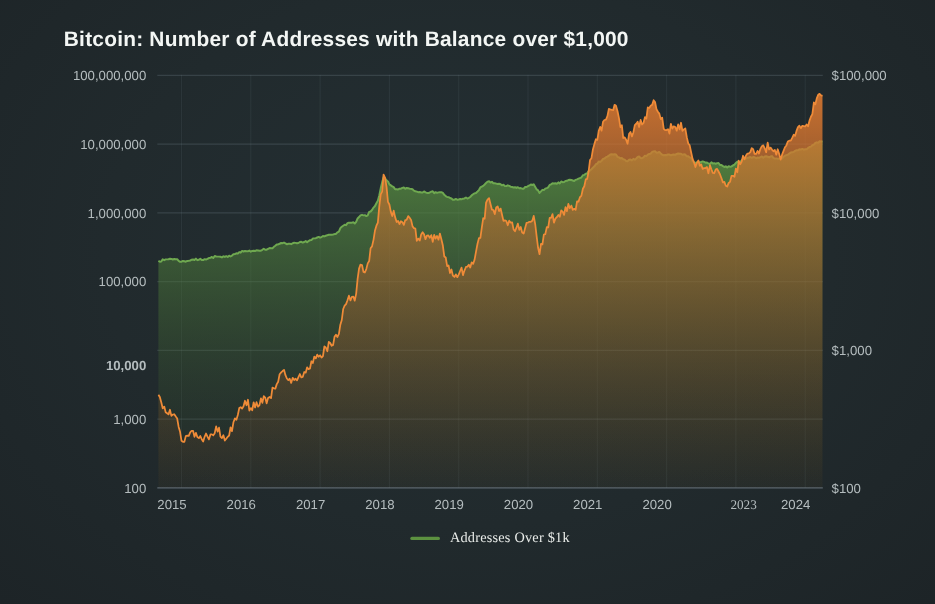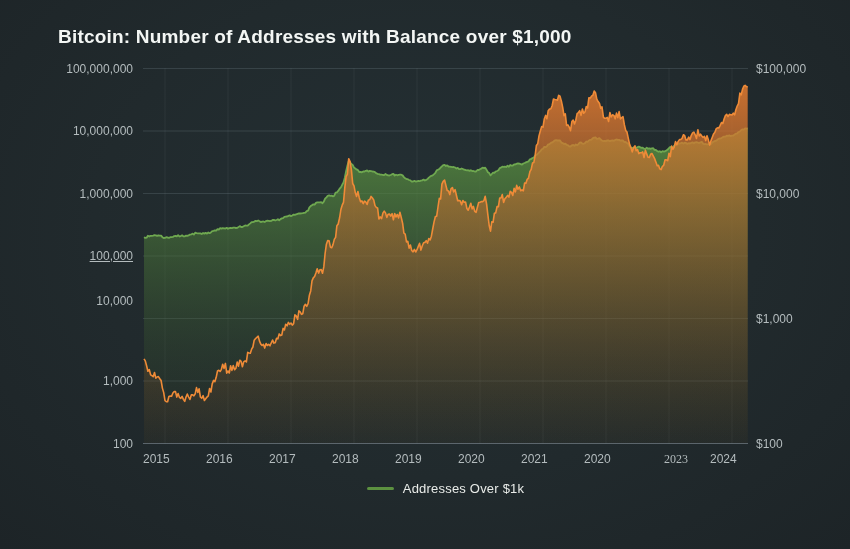--- a/index.html
+++ b/index.html
@@ -14,21 +14,21 @@
   }
   .tick{position:absolute;font-size:12px;color:#b4bcbe;line-height:14px;white-space:nowrap;}
   .tick-left{text-align:right;width:100px;}
   .tick-right{text-align:left;}
   .tick-x{width:44px;}
   svg{position:absolute;left:0;top:0;}
   .legend{
     position:absolute;left:143px;top:481px;width:605px;
     display:flex;justify-content:center;gap:92px;align-items:center;
   }
-  .legend-item{display:flex;align-items:center;gap:9px;}
+  .legend-item{display:flex;align-items:center;gap:9px;font-family:Liberation Serif, serif;}
   .legend-swatch{width:27px;height:3px;border-radius:2px;}
   .legend-label{font-size:13px;color:#e9ece9;letter-spacing:.2px;}
   .source{
     position:absolute;left:58px;top:511px;
     font-size:12.5px;color:#dde2df;letter-spacing:.2px;
   }
 </style>
 </head>
 <body>
 
@@ -77,22 +77,22 @@
       <path id="line-green" fill="none" stroke="#6fa850" stroke-width="1.8" stroke-linejoin="round" d="M144.0 237.2L145.3 237.9L146.6 237.7L147.9 235.8L149.3 236.5L150.6 235.8L151.9 235.8L153.2 235.7L154.5 235.2L155.8 235.4L157.1 235.9L158.4 235.4L159.8 235.6L161.1 235.7L162.4 237.2L163.7 238.0L165.0 237.9L166.3 237.2L167.6 237.5L168.9 237.9L170.3 237.2L171.6 237.1L172.9 236.9L174.2 236.1L175.5 235.9L176.8 236.3L178.1 235.1L179.4 236.5L180.8 236.1L182.1 235.3L183.4 236.4L184.7 236.4L186.0 235.6L187.3 235.9L188.6 235.4L189.9 234.6L191.3 234.4L192.6 233.6L193.9 234.6L195.2 232.7L196.5 233.2L197.8 233.3L199.1 233.3L200.4 233.4L201.7 234.0L203.1 233.0L204.4 233.6L205.7 232.9L207.0 233.6L208.3 232.4L209.6 233.2L210.9 232.4L212.2 231.1L213.6 230.9L214.9 230.3L216.2 230.6L217.5 229.2L218.8 229.7L220.1 228.1L221.4 228.6L222.7 228.1L224.1 228.4L225.4 228.5L226.7 227.8L228.0 228.8L229.3 228.1L230.6 227.9L231.9 228.2L233.2 227.6L234.6 227.7L235.9 228.0L237.2 227.9L238.5 227.1L239.8 226.1L241.1 227.0L242.4 227.0L243.7 226.2L245.1 225.5L246.4 225.6L247.7 225.7L249.0 224.4L250.3 223.4L251.6 222.2L252.9 222.2L254.2 221.6L255.6 220.9L256.9 221.1L258.2 220.5L259.5 221.2L260.8 222.1L262.1 221.6L263.4 221.5L264.7 222.0L266.1 221.1L267.4 220.7L268.7 220.8L270.0 221.2L271.3 220.9L272.6 220.0L273.9 219.8L275.2 220.5L276.6 220.0L277.9 219.2L279.2 220.3L280.5 219.1L281.8 218.4L283.1 218.2L284.4 216.9L285.7 216.7L287.1 216.5L288.4 215.9L289.7 215.4L291.0 216.1L292.3 215.5L293.6 214.6L294.9 214.9L296.2 214.3L297.6 213.8L298.9 213.4L300.2 213.5L301.5 213.4L302.8 213.2L304.1 212.8L305.4 212.7L306.7 211.2L308.1 210.6L309.4 207.4L310.7 206.1L312.0 205.2L313.3 204.3L314.6 204.7L315.9 202.9L317.2 202.4L318.6 202.4L319.9 202.4L321.2 202.1L322.5 203.2L323.8 201.7L325.1 198.6L326.4 197.3L327.7 195.8L329.1 195.3L330.4 195.8L331.7 195.6L333.0 196.4L334.3 195.7L335.6 192.7L336.9 192.3L338.2 190.9L339.6 188.7L340.9 187.3L342.2 184.8L343.5 182.5L344.8 177.7L346.1 171.2L347.4 165.8L348.7 161.1L350.1 162.3L351.4 164.0L352.7 165.0L354.0 167.6L355.3 168.5L356.6 169.4L357.9 170.1L359.2 172.1L360.6 172.0L361.9 172.3L363.2 171.5L364.5 171.5L365.8 170.8L367.1 170.5L368.4 171.6L369.7 170.9L371.1 171.1L372.4 171.5L373.7 171.7L375.0 172.1L376.3 173.3L377.6 173.9L378.9 174.2L380.2 174.7L381.6 174.6L382.9 175.0L384.2 175.1L385.5 174.0L386.8 174.9L388.1 175.4L389.4 175.5L390.7 175.0L392.1 174.2L393.4 173.9L394.7 175.6L396.0 174.7L397.3 175.3L398.6 174.9L399.9 174.7L401.2 174.7L402.6 175.4L403.9 177.1L405.2 178.3L406.5 179.1L407.8 179.2L409.1 180.0L410.4 180.4L411.7 181.6L413.1 181.5L414.4 180.9L415.7 181.5L417.0 181.3L418.3 180.9L419.6 181.2L420.9 180.6L422.2 180.4L423.6 179.6L424.9 180.5L426.2 179.9L427.5 179.1L428.8 177.6L430.1 176.6L431.4 175.8L432.7 175.4L434.1 174.1L435.4 172.8L436.7 170.4L438.0 169.7L439.3 169.0L440.6 167.7L441.9 166.3L443.2 165.1L444.6 164.8L445.9 166.0L447.2 165.3L448.5 166.5L449.8 166.6L451.1 166.9L452.4 167.2L453.7 167.0L455.1 167.5L456.4 168.5L457.7 167.9L459.0 169.2L460.3 169.2L461.6 168.5L462.9 169.0L464.2 169.7L465.6 170.0L466.9 170.4L468.2 170.2L469.5 170.9L470.8 170.2L472.1 171.1L473.4 171.0L474.7 171.5L476.1 171.5L477.4 170.0L478.7 170.0L480.0 169.2L481.3 168.6L482.6 167.7L483.9 168.2L485.2 167.6L486.6 169.9L487.9 172.2L489.2 173.1L490.5 175.4L491.8 174.0L493.1 172.6L494.4 172.8L495.7 171.5L497.1 171.0L498.4 170.3L499.7 168.1L501.0 167.6L502.3 166.6L503.6 166.8L504.9 166.6L506.2 167.0L507.6 165.8L508.9 166.8L510.2 165.0L511.5 165.6L512.8 165.5L514.1 164.5L515.4 164.4L516.7 163.7L518.0 163.5L519.4 163.7L520.7 164.1L522.0 164.6L523.3 163.5L524.6 163.0L525.9 162.4L527.2 161.9L528.5 161.4L529.9 159.3L531.2 159.0L532.5 158.0L533.8 157.6L535.1 155.5L536.4 155.0L537.7 153.9L539.0 152.5L540.4 151.2L541.7 149.3L543.0 148.7L544.3 146.8L545.6 147.2L546.9 146.2L548.2 144.4L549.5 144.1L550.9 142.9L552.2 142.4L553.5 141.5L554.8 140.4L556.1 140.2L557.4 140.5L558.7 140.3L560.0 140.5L561.4 142.6L562.7 143.1L564.0 144.0L565.3 143.7L566.6 144.8L567.9 145.1L569.2 146.3L570.5 146.5L571.9 145.3L573.2 145.0L574.5 145.8L575.8 144.4L577.1 145.2L578.4 144.1L579.7 142.7L581.0 142.3L582.4 143.6L583.7 143.8L585.0 143.1L586.3 141.5L587.6 141.9L588.9 140.5L590.2 139.9L591.5 139.7L592.9 138.1L594.2 137.6L595.5 137.4L596.8 138.8L598.1 138.6L599.4 138.1L600.7 139.5L602.0 140.7L603.4 141.1L604.7 140.9L606.0 141.1L607.3 140.4L608.6 140.5L609.9 141.2L611.2 140.7L612.5 140.4L613.9 140.8L615.2 139.9L616.5 139.5L617.8 139.8L619.1 139.8L620.4 140.7L621.7 140.3L623.0 140.5L624.4 142.1L625.7 142.0L627.0 143.1L628.3 143.8L629.6 146.5L630.9 147.5L632.2 148.2L633.5 147.6L634.9 147.0L636.2 147.9L637.5 147.2L638.8 146.7L640.1 147.2L641.4 147.9L642.7 147.7L644.0 148.7L645.4 149.0L646.7 147.6L648.0 148.7L649.3 148.3L650.6 148.9L651.9 148.3L653.2 148.2L654.5 149.9L655.9 150.0L657.2 151.0L658.5 151.8L659.8 151.2L661.1 152.3L662.4 151.1L663.7 151.5L665.0 151.3L666.4 150.4L667.7 149.6L669.0 148.2L670.3 146.9L671.6 147.9L672.9 147.3L674.2 145.8L675.5 144.4L676.9 143.9L678.2 144.1L679.5 143.5L680.8 143.2L682.1 142.7L683.4 143.5L684.7 142.7L686.0 142.9L687.4 143.9L688.7 143.2L690.0 143.5L691.3 142.8L692.6 142.3L693.9 143.4L695.2 142.3L696.5 142.1L697.9 142.5L699.2 143.1L700.5 142.3L701.8 141.9L703.1 143.6L704.4 144.2L705.7 144.0L707.0 144.4L708.4 144.3L709.7 143.4L711.0 144.0L712.3 142.5L713.6 141.6L714.9 141.0L716.2 140.7L717.5 139.6L718.9 138.7L720.2 138.5L721.5 138.1L722.8 137.1L724.1 136.6L725.4 136.7L726.7 135.7L728.0 135.9L729.4 135.4L730.7 136.1L732.0 135.7L733.3 135.6L734.6 134.5L735.9 133.7L737.2 133.3L738.5 132.0L739.9 131.5L741.2 130.0L742.5 129.4L743.8 129.7L745.1 128.5L746.4 128.6L747.7 128.4"></path>
       <path id="area-orange" fill="url(#ofill)" stroke="none" d="M144.0 358.9L145.3 360.9L146.6 365.7L147.9 371.2L149.3 369.6L150.6 374.8L151.9 375.7L153.2 376.7L154.5 372.5L155.8 378.1L157.1 377.0L158.4 376.6L159.8 378.7L161.1 380.5L162.4 388.1L163.7 392.6L165.0 400.7L166.3 401.6L167.6 401.7L168.9 396.5L170.3 396.0L171.6 396.2L172.9 393.0L174.2 391.6L175.5 391.6L176.8 397.1L178.1 393.5L179.4 397.3L180.8 398.3L182.1 396.4L183.4 399.3L184.7 401.4L186.0 397.1L187.3 394.1L188.6 397.0L189.9 399.5L191.3 394.9L192.6 394.9L193.9 395.8L195.2 393.8L196.5 387.6L197.8 392.4L199.1 388.8L200.4 397.0L201.7 398.3L203.1 395.7L204.4 400.5L205.7 398.8L207.0 397.1L208.3 395.9L209.6 388.5L210.9 392.0L212.2 383.9L213.6 380.4L214.9 381.6L216.2 377.3L217.5 371.0L218.8 370.2L220.1 371.5L221.4 369.3L222.7 364.3L224.1 368.4L225.4 363.4L226.7 373.2L228.0 371.0L229.3 373.0L230.6 365.7L231.9 370.4L233.2 365.6L234.6 369.7L235.9 368.3L237.2 362.1L238.5 366.2L239.8 360.2L241.1 361.4L242.4 366.7L243.7 361.8L245.1 360.9L246.4 361.9L247.7 352.4L249.0 353.0L250.3 353.3L251.6 349.2L252.9 347.0L254.2 340.2L255.6 338.5L256.9 337.3L258.2 336.2L259.5 341.1L260.8 344.1L262.1 345.5L263.4 344.3L264.7 348.1L266.1 343.5L267.4 345.5L268.7 344.3L270.0 345.8L271.3 342.8L272.6 340.0L273.9 343.1L275.2 342.7L276.6 338.2L277.9 338.8L279.2 333.9L280.5 335.6L281.8 335.0L283.1 328.4L284.4 330.0L285.7 324.2L287.1 325.8L288.4 322.4L289.7 324.3L291.0 323.0L292.3 325.1L293.6 323.7L294.9 314.9L296.2 315.9L297.6 319.3L298.9 310.8L300.2 311.8L301.5 314.3L302.8 313.7L304.1 306.2L305.4 304.3L306.7 306.4L308.1 303.5L309.4 295.2L310.7 290.9L312.0 280.9L313.3 277.9L314.6 276.5L315.9 273.0L317.2 268.8L318.6 273.1L319.9 269.8L321.2 269.6L322.5 273.3L323.8 266.9L325.1 253.5L326.4 244.2L327.7 240.6L329.1 240.9L330.4 247.2L331.7 247.7L333.0 244.6L334.3 239.4L335.6 237.3L336.9 225.7L338.2 224.0L339.6 217.8L340.9 209.5L342.2 205.2L343.5 202.3L344.8 187.6L346.1 176.7L347.4 174.2L348.7 158.7L350.1 161.7L351.4 169.8L352.7 183.5L354.0 185.9L355.3 192.6L356.6 196.4L357.9 191.5L359.2 197.4L360.6 201.8L361.9 200.9L363.2 203.7L364.5 201.1L365.8 202.0L367.1 204.5L368.4 200.0L369.7 199.8L371.1 196.4L372.4 198.0L373.7 199.9L375.0 205.6L376.3 207.4L377.6 207.9L378.9 219.0L380.2 216.9L381.6 218.6L382.9 213.1L384.2 211.1L385.5 212.9L386.8 217.4L388.1 214.2L389.4 214.0L390.7 216.1L392.1 213.7L393.4 219.8L394.7 213.5L396.0 216.9L397.3 214.5L398.6 217.9L399.9 212.3L401.2 217.3L402.6 223.2L403.9 233.2L405.2 234.1L406.5 241.9L407.8 241.3L409.1 248.2L410.4 245.0L411.7 250.5L413.1 251.8L414.4 249.4L415.7 252.0L417.0 249.7L418.3 246.4L419.6 243.3L420.9 250.1L422.2 246.0L423.6 242.7L424.9 242.4L426.2 240.7L427.5 243.2L428.8 238.5L430.1 239.9L431.4 236.2L432.7 229.0L434.1 221.6L435.4 216.5L436.7 216.2L438.0 207.0L439.3 198.4L440.6 198.9L441.9 184.1L443.2 181.4L444.6 180.1L445.9 185.4L447.2 190.5L448.5 190.9L449.8 194.6L451.1 188.6L452.4 187.6L453.7 191.9L455.1 189.6L456.4 195.2L457.7 200.8L459.0 200.4L460.3 200.9L461.6 204.8L462.9 200.6L464.2 202.3L465.6 202.1L466.9 208.5L468.2 210.2L469.5 207.0L470.8 203.3L472.1 208.9L473.4 206.4L474.7 211.3L476.1 212.3L477.4 207.3L478.7 202.5L480.0 202.3L481.3 201.6L482.6 201.6L483.9 200.7L485.2 196.3L486.6 204.1L487.9 215.2L489.2 225.5L490.5 231.1L491.8 221.7L493.1 222.2L494.4 213.2L495.7 212.9L497.1 206.5L498.4 206.8L499.7 198.1L501.0 198.0L502.3 194.6L503.6 202.4L504.9 198.8L506.2 197.4L507.6 195.4L508.9 197.1L510.2 191.3L511.5 192.4L512.8 195.4L514.1 188.3L515.4 191.9L516.7 185.4L518.0 189.2L519.4 186.9L520.7 190.8L522.0 189.8L523.3 190.8L524.6 183.1L525.9 183.3L527.2 179.3L528.5 178.1L529.9 171.6L531.2 169.3L532.5 163.1L533.8 162.6L535.1 155.9L536.4 145.4L537.7 143.8L539.0 135.9L540.4 130.8L541.7 126.6L543.0 127.1L544.3 119.0L545.6 115.4L546.9 118.7L548.2 110.7L549.5 109.1L550.9 108.8L552.2 105.5L553.5 99.0L554.8 99.5L556.1 99.8L557.4 100.2L558.7 95.3L560.0 96.2L561.4 101.1L562.7 107.4L564.0 115.6L565.3 113.8L566.6 125.5L567.9 124.9L569.2 127.1L570.5 130.7L571.9 121.6L573.2 120.0L574.5 124.0L575.8 120.2L577.1 113.7L578.4 112.5L579.7 110.7L581.0 115.4L582.4 109.0L583.7 113.2L585.0 111.8L586.3 106.5L587.6 107.9L588.9 97.7L590.2 98.1L591.5 96.2L592.9 95.2L594.2 91.1L595.5 92.7L596.8 99.2L598.1 101.6L599.4 103.3L600.7 108.3L602.0 106.9L603.4 117.1L604.7 118.3L606.0 118.2L607.3 117.4L608.6 121.4L609.9 112.6L611.2 116.9L612.5 114.8L613.9 115.4L615.2 118.8L616.5 113.1L617.8 117.6L619.1 111.6L620.4 118.9L621.7 117.6L623.0 116.7L624.4 124.9L625.7 130.4L627.0 132.1L628.3 138.4L629.6 144.4L630.9 147.4L632.2 151.9L633.5 148.1L634.9 145.8L636.2 150.7L637.5 149.5L638.8 153.6L640.1 152.8L641.4 152.8L642.7 151.9L644.0 157.5L645.4 150.2L646.7 153.9L648.0 157.2L649.3 157.5L650.6 154.2L651.9 153.5L653.2 155.9L654.5 158.4L655.9 162.1L657.2 165.8L658.5 165.3L659.8 168.9L661.1 169.6L662.4 166.3L663.7 165.3L665.0 159.9L666.4 159.8L667.7 160.7L669.0 153.2L670.3 156.6L671.6 146.1L672.9 149.3L674.2 147.1L675.5 141.6L676.9 144.8L678.2 141.4L679.5 139.6L680.8 139.5L682.1 138.3L683.4 134.7L684.7 135.7L686.0 139.9L687.4 139.9L688.7 137.1L690.0 139.6L691.3 135.3L692.6 132.9L693.9 132.1L695.2 134.8L696.5 138.4L697.9 129.7L699.2 135.9L700.5 134.2L701.8 136.0L703.1 137.5L704.4 136.3L705.7 140.6L707.0 135.7L708.4 140.1L709.7 145.1L711.0 140.6L712.3 137.2L713.6 133.9L714.9 132.2L716.2 128.7L717.5 127.9L718.9 127.9L720.2 125.4L721.5 122.5L722.8 123.5L724.1 119.0L725.4 115.6L726.7 114.3L728.0 116.5L729.4 114.4L730.7 114.7L732.0 115.0L733.3 113.2L734.6 114.8L735.9 109.7L737.2 106.1L738.5 103.7L739.9 93.1L741.2 94.9L742.5 89.4L743.8 86.2L745.1 85.3L746.4 86.6L747.7 87.1L747.7 443.5L144.0 443.5Z"></path>
       <path id="line-orange" fill="none" stroke="#ef8b38" stroke-width="1.6" stroke-linejoin="round" d="M144.0 358.9L145.3 360.9L146.6 365.7L147.9 371.2L149.3 369.6L150.6 374.8L151.9 375.7L153.2 376.7L154.5 372.5L155.8 378.1L157.1 377.0L158.4 376.6L159.8 378.7L161.1 380.5L162.4 388.1L163.7 392.6L165.0 400.7L166.3 401.6L167.6 401.7L168.9 396.5L170.3 396.0L171.6 396.2L172.9 393.0L174.2 391.6L175.5 391.6L176.8 397.1L178.1 393.5L179.4 397.3L180.8 398.3L182.1 396.4L183.4 399.3L184.7 401.4L186.0 397.1L187.3 394.1L188.6 397.0L189.9 399.5L191.3 394.9L192.6 394.9L193.9 395.8L195.2 393.8L196.5 387.6L197.8 392.4L199.1 388.8L200.4 397.0L201.7 398.3L203.1 395.7L204.4 400.5L205.7 398.8L207.0 397.1L208.3 395.9L209.6 388.5L210.9 392.0L212.2 383.9L213.6 380.4L214.9 381.6L216.2 377.3L217.5 371.0L218.8 370.2L220.1 371.5L221.4 369.3L222.7 364.3L224.1 368.4L225.4 363.4L226.7 373.2L228.0 371.0L229.3 373.0L230.6 365.7L231.9 370.4L233.2 365.6L234.6 369.7L235.9 368.3L237.2 362.1L238.5 366.2L239.8 360.2L241.1 361.4L242.4 366.7L243.7 361.8L245.1 360.9L246.4 361.9L247.7 352.4L249.0 353.0L250.3 353.3L251.6 349.2L252.9 347.0L254.2 340.2L255.6 338.5L256.9 337.3L258.2 336.2L259.5 341.1L260.8 344.1L262.1 345.5L263.4 344.3L264.7 348.1L266.1 343.5L267.4 345.5L268.7 344.3L270.0 345.8L271.3 342.8L272.6 340.0L273.9 343.1L275.2 342.7L276.6 338.2L277.9 338.8L279.2 333.9L280.5 335.6L281.8 335.0L283.1 328.4L284.4 330.0L285.7 324.2L287.1 325.8L288.4 322.4L289.7 324.3L291.0 323.0L292.3 325.1L293.6 323.7L294.9 314.9L296.2 315.9L297.6 319.3L298.9 310.8L300.2 311.8L301.5 314.3L302.8 313.7L304.1 306.2L305.4 304.3L306.7 306.4L308.1 303.5L309.4 295.2L310.7 290.9L312.0 280.9L313.3 277.9L314.6 276.5L315.9 273.0L317.2 268.8L318.6 273.1L319.9 269.8L321.2 269.6L322.5 273.3L323.8 266.9L325.1 253.5L326.4 244.2L327.7 240.6L329.1 240.9L330.4 247.2L331.7 247.7L333.0 244.6L334.3 239.4L335.6 237.3L336.9 225.7L338.2 224.0L339.6 217.8L340.9 209.5L342.2 205.2L343.5 202.3L344.8 187.6L346.1 176.7L347.4 174.2L348.7 158.7L350.1 161.7L351.4 169.8L352.7 183.5L354.0 185.9L355.3 192.6L356.6 196.4L357.9 191.5L359.2 197.4L360.6 201.8L361.9 200.9L363.2 203.7L364.5 201.1L365.8 202.0L367.1 204.5L368.4 200.0L369.7 199.8L371.1 196.4L372.4 198.0L373.7 199.9L375.0 205.6L376.3 207.4L377.6 207.9L378.9 219.0L380.2 216.9L381.6 218.6L382.9 213.1L384.2 211.1L385.5 212.9L386.8 217.4L388.1 214.2L389.4 214.0L390.7 216.1L392.1 213.7L393.4 219.8L394.7 213.5L396.0 216.9L397.3 214.5L398.6 217.9L399.9 212.3L401.2 217.3L402.6 223.2L403.9 233.2L405.2 234.1L406.5 241.9L407.8 241.3L409.1 248.2L410.4 245.0L411.7 250.5L413.1 251.8L414.4 249.4L415.7 252.0L417.0 249.7L418.3 246.4L419.6 243.3L420.9 250.1L422.2 246.0L423.6 242.7L424.9 242.4L426.2 240.7L427.5 243.2L428.8 238.5L430.1 239.9L431.4 236.2L432.7 229.0L434.1 221.6L435.4 216.5L436.7 216.2L438.0 207.0L439.3 198.4L440.6 198.9L441.9 184.1L443.2 181.4L444.6 180.1L445.9 185.4L447.2 190.5L448.5 190.9L449.8 194.6L451.1 188.6L452.4 187.6L453.7 191.9L455.1 189.6L456.4 195.2L457.7 200.8L459.0 200.4L460.3 200.9L461.6 204.8L462.9 200.6L464.2 202.3L465.6 202.1L466.9 208.5L468.2 210.2L469.5 207.0L470.8 203.3L472.1 208.9L473.4 206.4L474.7 211.3L476.1 212.3L477.4 207.3L478.7 202.5L480.0 202.3L481.3 201.6L482.6 201.6L483.9 200.7L485.2 196.3L486.6 204.1L487.9 215.2L489.2 225.5L490.5 231.1L491.8 221.7L493.1 222.2L494.4 213.2L495.7 212.9L497.1 206.5L498.4 206.8L499.7 198.1L501.0 198.0L502.3 194.6L503.6 202.4L504.9 198.8L506.2 197.4L507.6 195.4L508.9 197.1L510.2 191.3L511.5 192.4L512.8 195.4L514.1 188.3L515.4 191.9L516.7 185.4L518.0 189.2L519.4 186.9L520.7 190.8L522.0 189.8L523.3 190.8L524.6 183.1L525.9 183.3L527.2 179.3L528.5 178.1L529.9 171.6L531.2 169.3L532.5 163.1L533.8 162.6L535.1 155.9L536.4 145.4L537.7 143.8L539.0 135.9L540.4 130.8L541.7 126.6L543.0 127.1L544.3 119.0L545.6 115.4L546.9 118.7L548.2 110.7L549.5 109.1L550.9 108.8L552.2 105.5L553.5 99.0L554.8 99.5L556.1 99.8L557.4 100.2L558.7 95.3L560.0 96.2L561.4 101.1L562.7 107.4L564.0 115.6L565.3 113.8L566.6 125.5L567.9 124.9L569.2 127.1L570.5 130.7L571.9 121.6L573.2 120.0L574.5 124.0L575.8 120.2L577.1 113.7L578.4 112.5L579.7 110.7L581.0 115.4L582.4 109.0L583.7 113.2L585.0 111.8L586.3 106.5L587.6 107.9L588.9 97.7L590.2 98.1L591.5 96.2L592.9 95.2L594.2 91.1L595.5 92.7L596.8 99.2L598.1 101.6L599.4 103.3L600.7 108.3L602.0 106.9L603.4 117.1L604.7 118.3L606.0 118.2L607.3 117.4L608.6 121.4L609.9 112.6L611.2 116.9L612.5 114.8L613.9 115.4L615.2 118.8L616.5 113.1L617.8 117.6L619.1 111.6L620.4 118.9L621.7 117.6L623.0 116.7L624.4 124.9L625.7 130.4L627.0 132.1L628.3 138.4L629.6 144.4L630.9 147.4L632.2 151.9L633.5 148.1L634.9 145.8L636.2 150.7L637.5 149.5L638.8 153.6L640.1 152.8L641.4 152.8L642.7 151.9L644.0 157.5L645.4 150.2L646.7 153.9L648.0 157.2L649.3 157.5L650.6 154.2L651.9 153.5L653.2 155.9L654.5 158.4L655.9 162.1L657.2 165.8L658.5 165.3L659.8 168.9L661.1 169.6L662.4 166.3L663.7 165.3L665.0 159.9L666.4 159.8L667.7 160.7L669.0 153.2L670.3 156.6L671.6 146.1L672.9 149.3L674.2 147.1L675.5 141.6L676.9 144.8L678.2 141.4L679.5 139.6L680.8 139.5L682.1 138.3L683.4 134.7L684.7 135.7L686.0 139.9L687.4 139.9L688.7 137.1L690.0 139.6L691.3 135.3L692.6 132.9L693.9 132.1L695.2 134.8L696.5 138.4L697.9 129.7L699.2 135.9L700.5 134.2L701.8 136.0L703.1 137.5L704.4 136.3L705.7 140.6L707.0 135.7L708.4 140.1L709.7 145.1L711.0 140.6L712.3 137.2L713.6 133.9L714.9 132.2L716.2 128.7L717.5 127.9L718.9 127.9L720.2 125.4L721.5 122.5L722.8 123.5L724.1 119.0L725.4 115.6L726.7 114.3L728.0 116.5L729.4 114.4L730.7 114.7L732.0 115.0L733.3 113.2L734.6 114.8L735.9 109.7L737.2 106.1L738.5 103.7L739.9 93.1L741.2 94.9L742.5 89.4L743.8 86.2L745.1 85.3L746.4 86.6L747.7 87.1"></path>
     </g>
   </svg>
 
   <div id="yleft">
       <div class="tick tick-left" style="left: 33px; top: 61.5px;">100,000,000</div>
       <div class="tick tick-left" style="left: 33px; top: 124px;">10,000,000</div>
       <div class="tick tick-left" style="left: 33px; top: 186.5px;">1,000,000</div>
-      <div class="tick tick-left" style="left: 33px; top: 249px; text-decoration: underline;">100,000</div>
-      <div class="tick tick-left" style="left: 33px; top: 294px;">10,000</div>
+      <div class="tick tick-left" style="left: 33px; top: 249px;">100,000</div>
+      <div class="tick tick-left" style="left: 33px; top: 325px; font-weight: bold;">10,000</div>
       <div class="tick tick-left" style="left: 33px; top: 374px;">1,000</div>
       <div class="tick tick-left" style="left: 33px; top: 436.5px;">100</div>
     </div>
   <div id="yright">
       <div class="tick tick-right" style="left: 756px; top: 61.5px;">$100,000</div>
       <div class="tick tick-right" style="left: 756px; top: 186.5px;">$10,000</div>
       <div class="tick tick-right" style="left: 756px; top: 311.5px;">$1,000</div>
       <div class="tick tick-right" style="left: 756px; top: 436.5px;">$100</div>
     </div>
   <div id="xaxis">

